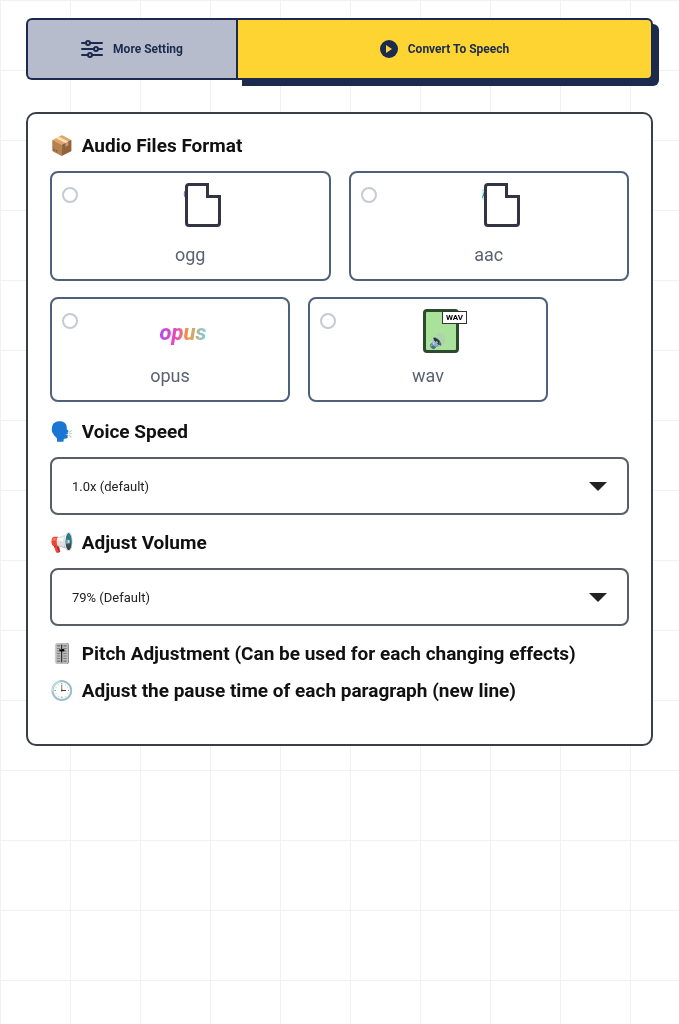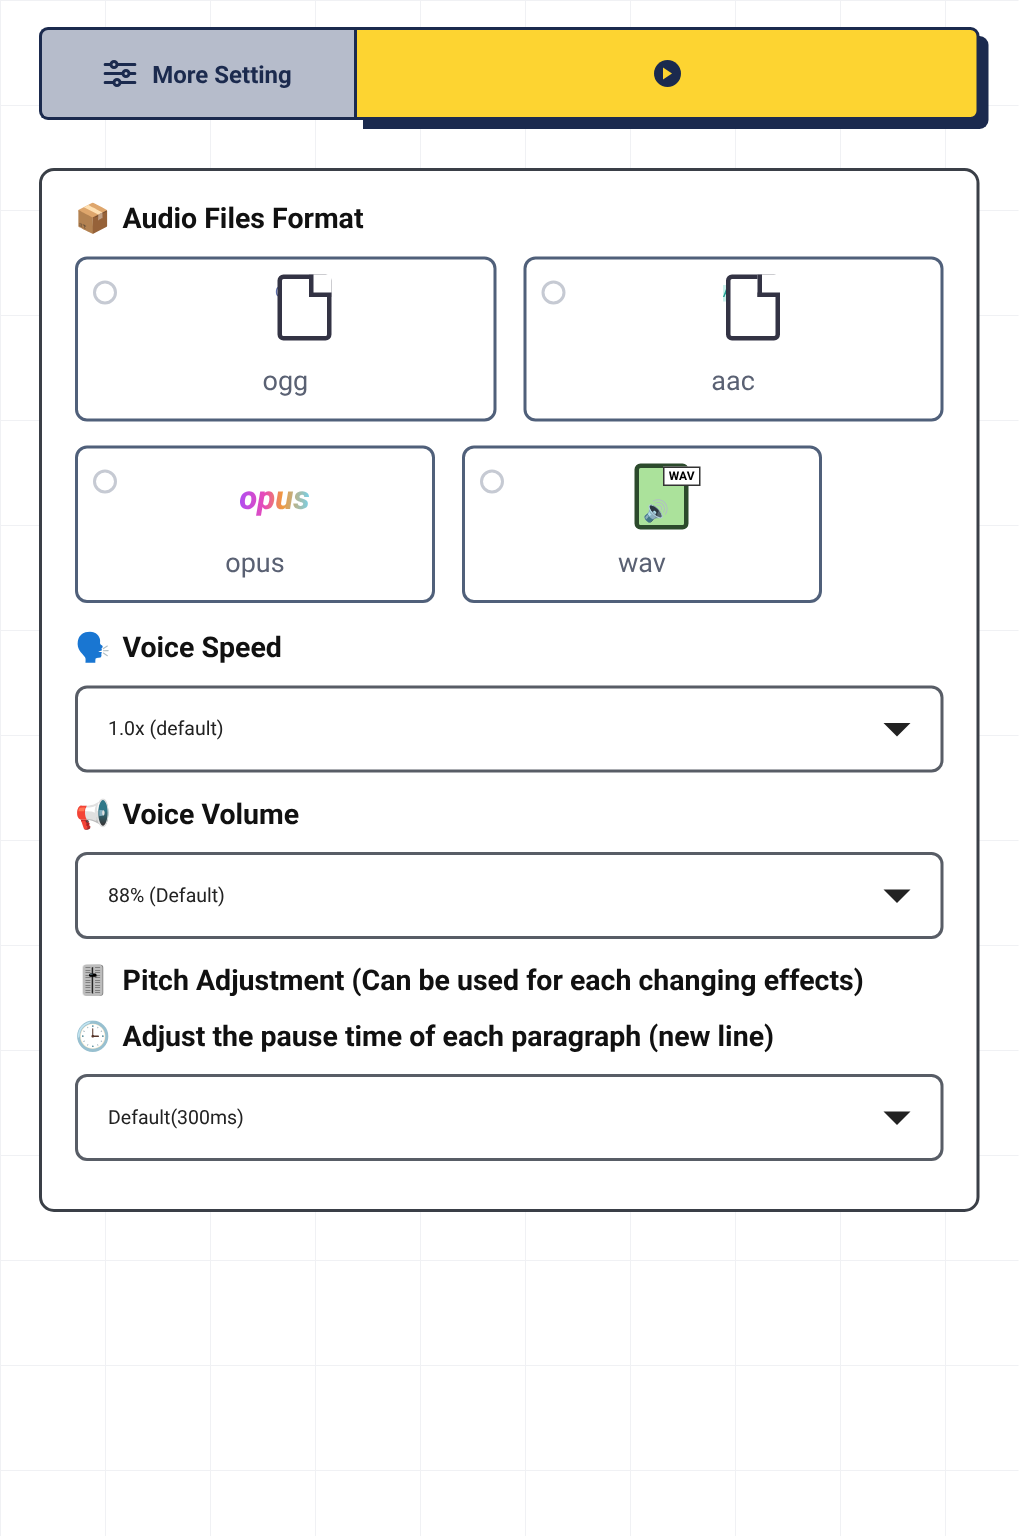--- a/index.html
+++ b/index.html
@@ -24,21 +24,21 @@
 
   
   .btn-row { display: flex; gap: 0; }
   .btn {
     height: 62px;
     display: flex;
     align-items: center;
     justify-content: center;
     gap: 10px;
     font-weight: 700;
-    font-size: 16px;
+    font-size: 12px;
     cursor: pointer;
     position: relative;
   }
   .btn-more {
     flex: 0 0 210px;
     background: #b6bccb;
     color: #1b2a4e;
     border: 2px solid #1b2a4e;
     border-right: none;
     border-radius: 6px 0 0 6px;
@@ -179,20 +179,21 @@
               <circle cx="15" cy="9" r="2" fill="#b6bccb"></circle>
             <line x1="1" y1="15" x2="21" y2="15"></line>
               <circle cx="9" cy="15" r="2" fill="#b6bccb"></circle>
           </g>
         </svg>
       </span>
       <span>More Setting</span>
     </div>
     <div class="btn btn-convert">
       <span class="play-circ"></span>
+      <span>Convert To Speech</span>
     </div>
   </div>
 
   <div class="panel">
 
     <div class="section-title">
       <span class="emoji">📦</span>
       <span>Audio Files Format</span>
     </div>
 
@@ -255,35 +256,31 @@
       <span class="emoji">🗣️</span>
       <span>Voice Speed</span>
     </div>
     <div class="dd">
       <span>1.0x (default)</span>
       <span class="caret"></span>
     </div>
 
     <div class="section-title">
       <span class="emoji">📢</span>
-      <span>Voice Volume</span>
+      <span>Adjust Volume</span>
     </div>
     <div class="dd">
-      <span>88% (Default)</span>
+      <span>79% (Default)</span>
       <span class="caret"></span>
     </div>
 
     <div class="section-title">
       <span class="emoji">🎚️</span>
       <span>Pitch Adjustment (Can be used for each changing effects)</span>
     </div>
 
     <div class="section-title">
       <span class="emoji">🕒</span>
       <span>Adjust the pause time of each paragraph (new line)</span>
     </div>
-    <div class="dd last">
-      <span>Default(300ms)</span>
-      <span class="caret"></span>
-    </div>
 
   </div>
 </div>
 
 </body></html>

